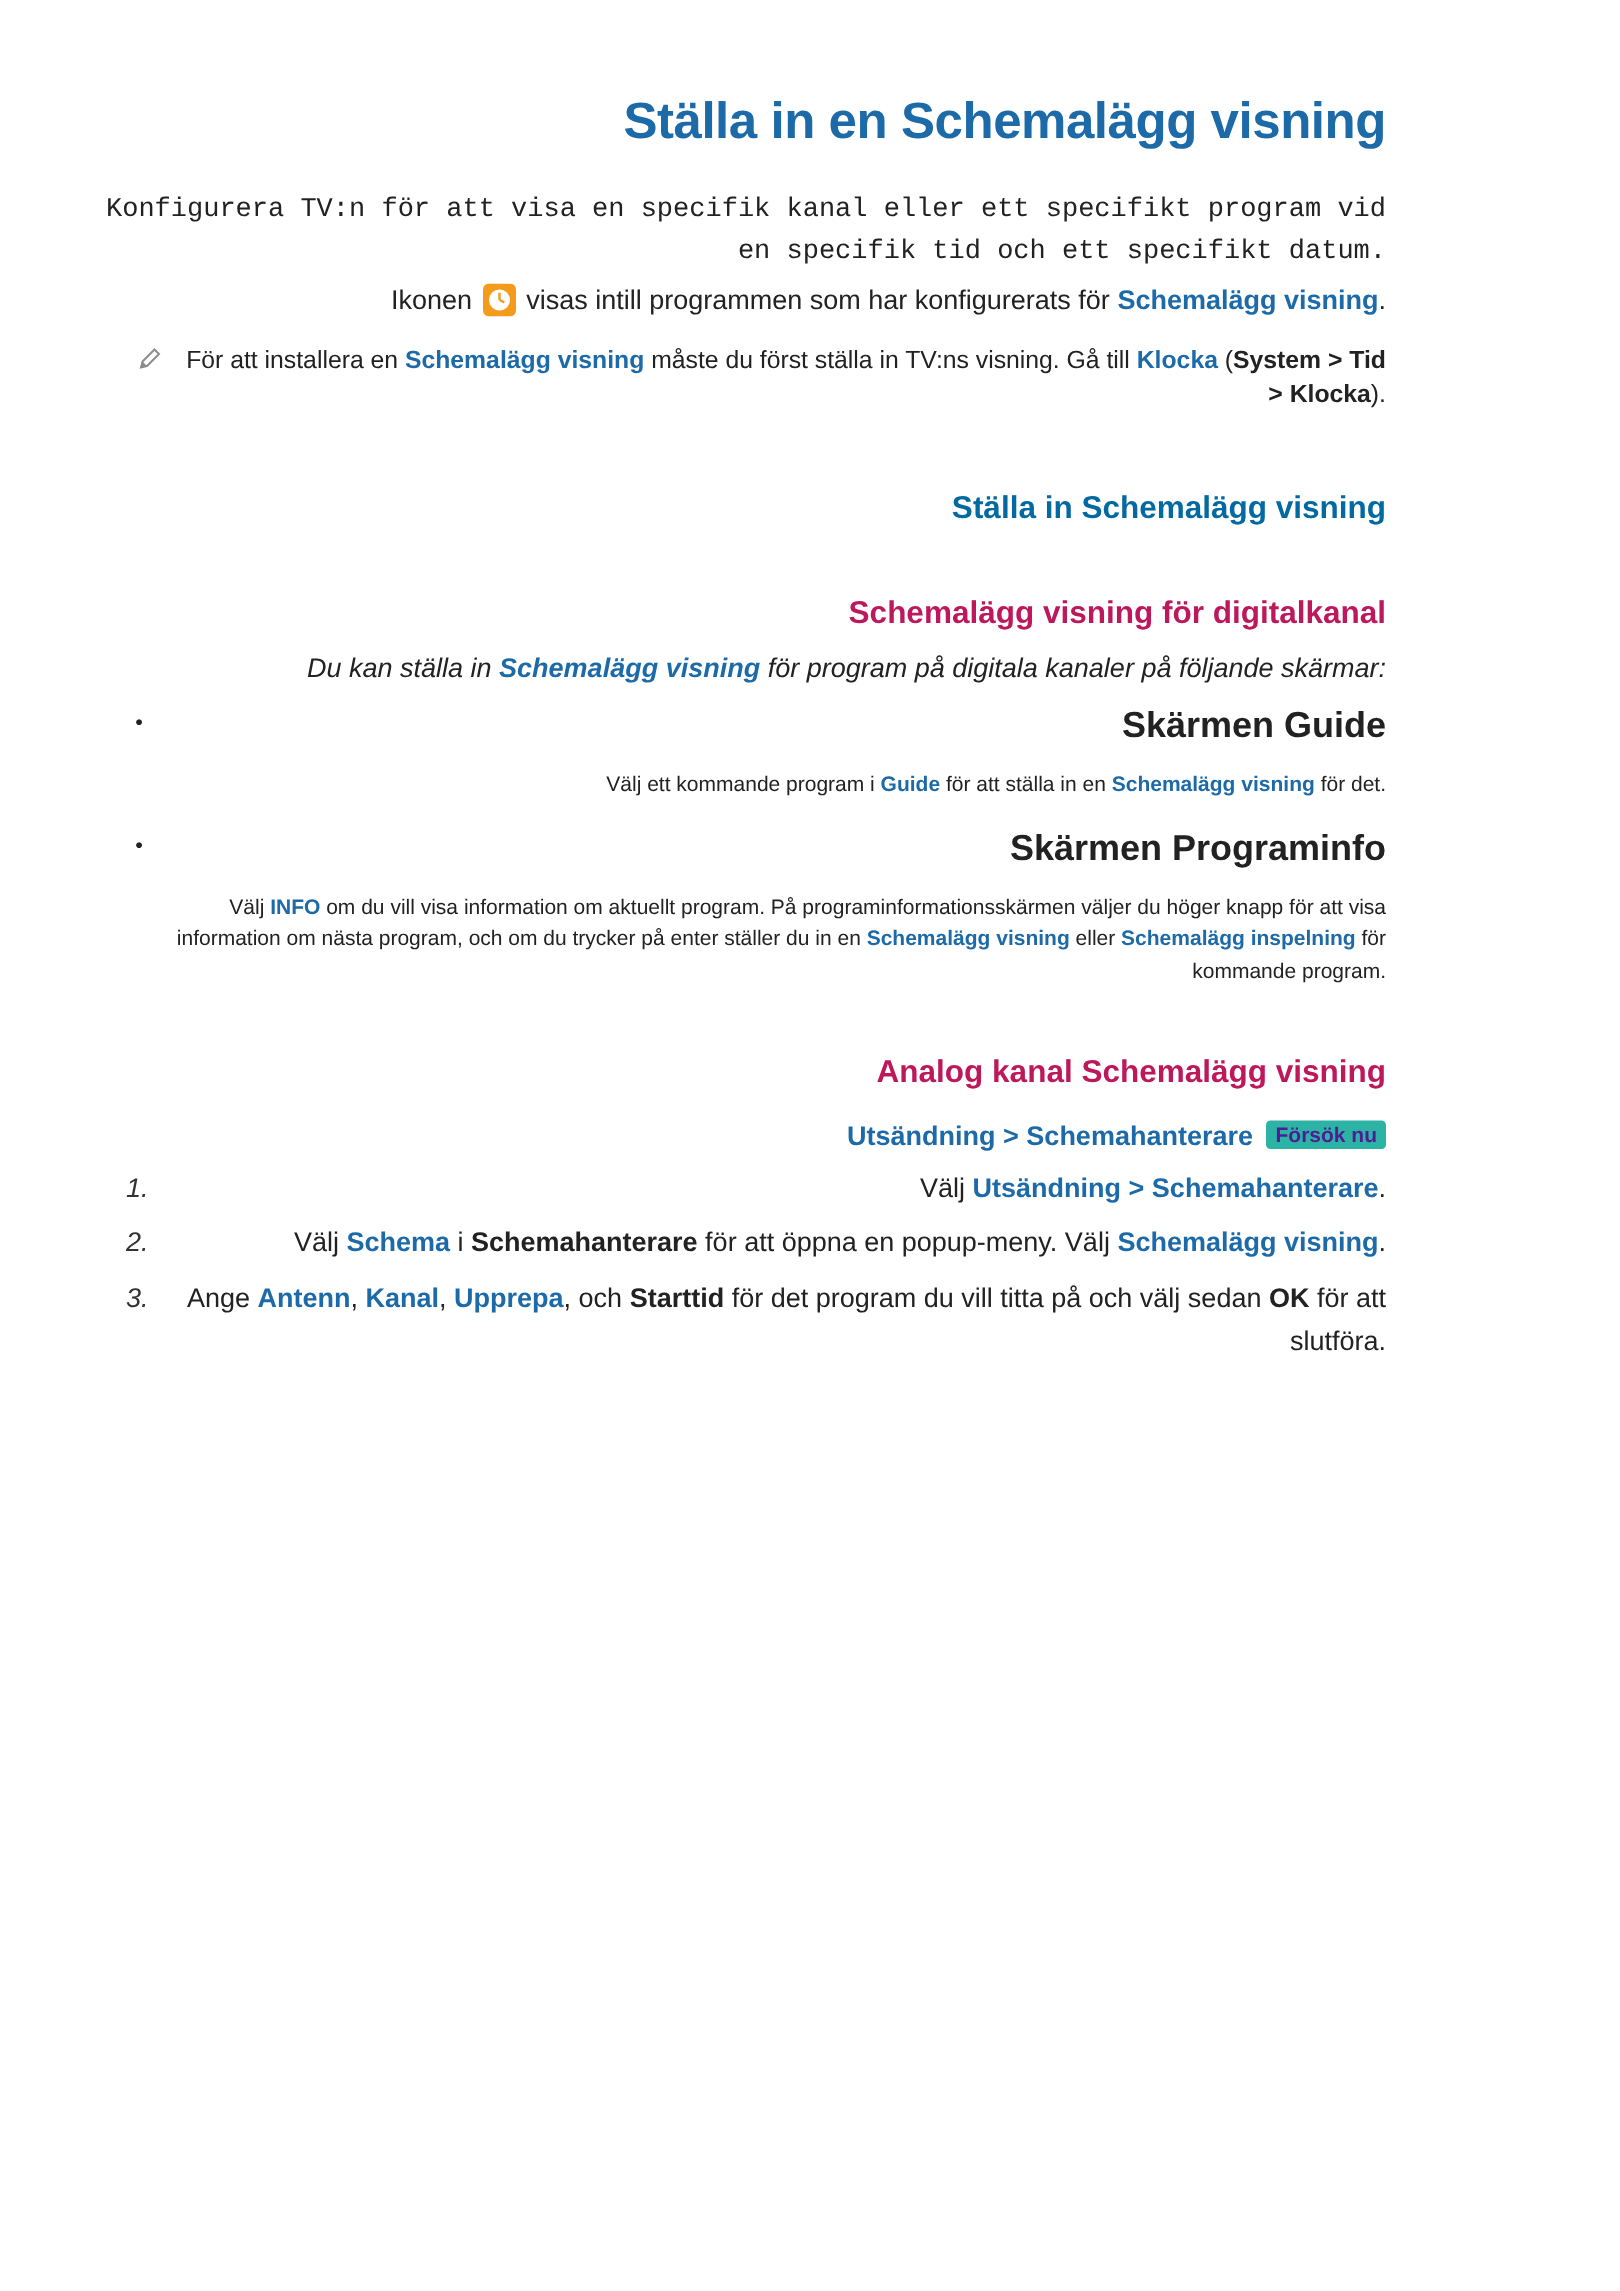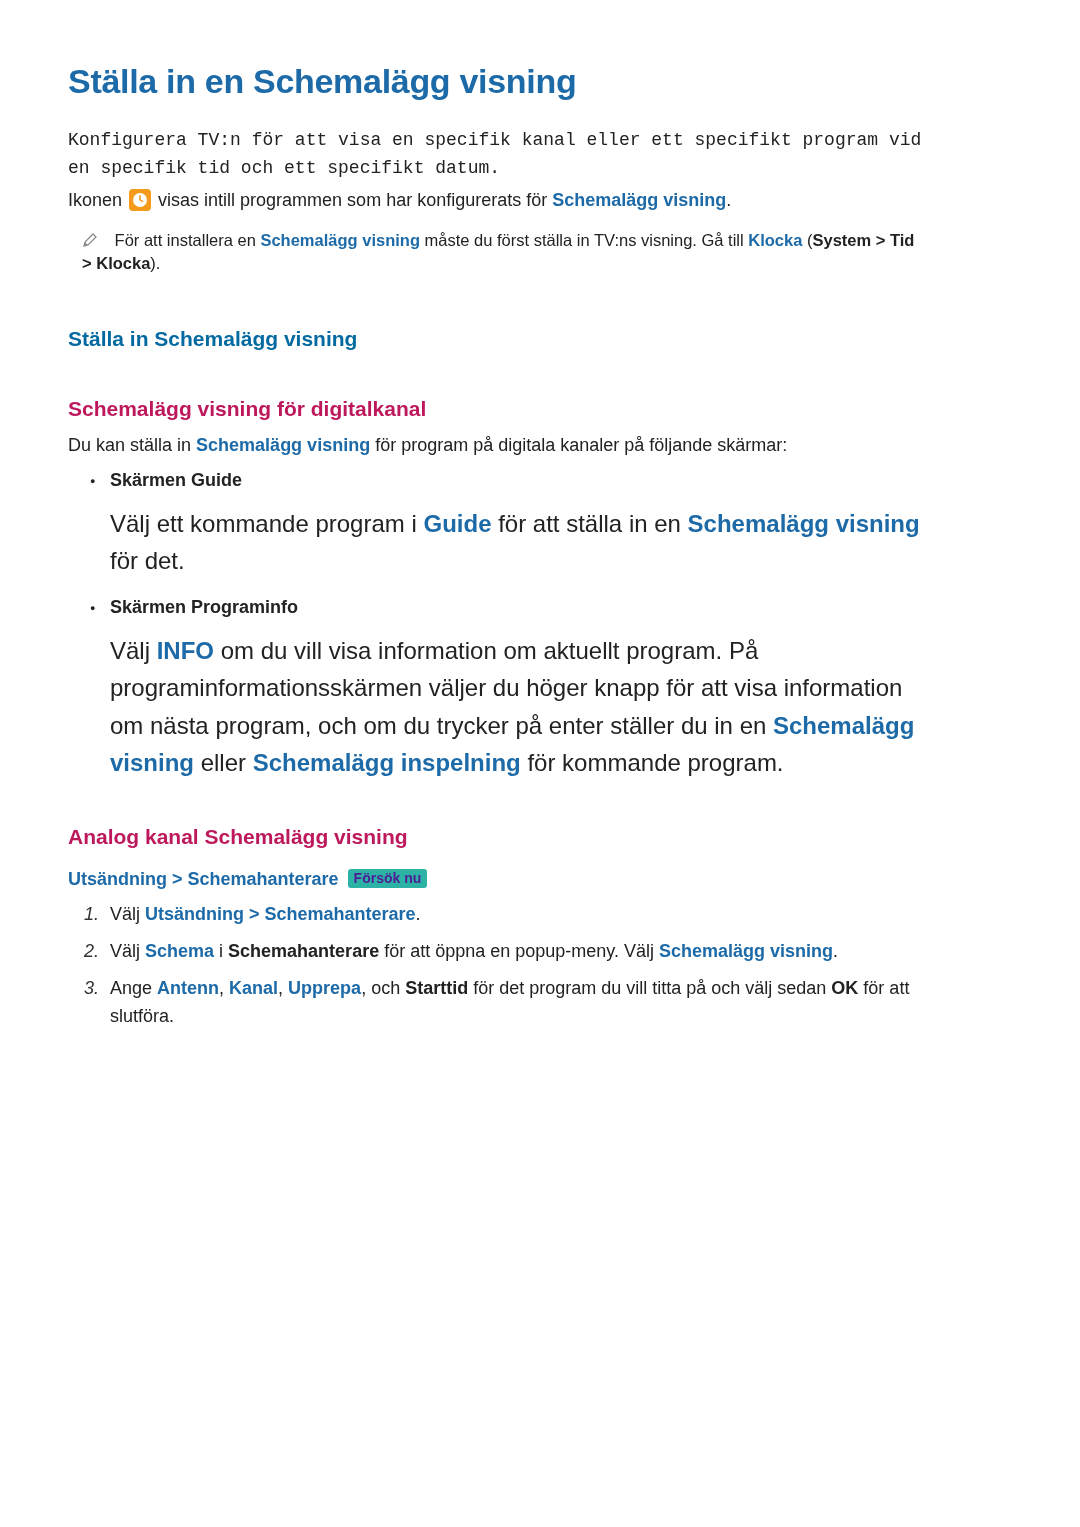--- a/index.html
+++ b/index.html
@@ -7,20 +7,21 @@
     padding: 0;
     background: #fff;
     font-family: "Segoe UI", "Helvetica Neue", Arial, sans-serif;
     color: #222;
     width: 1080px;
   }
   .page {
     padding: 62px 68px 60px 68px;
     box-sizing: border-box;
     width: 992px;
+    text-align: right;
   }
   h1.page-title {
     color: #1d6aa8;
     font-size: 34px;
     font-weight: 700;
     margin: 0 0 26px 0;
     letter-spacing: -0.3px;
   }
   p.body {
     font-size: 18px;
@@ -64,45 +65,46 @@
   h3.sub-title {
     color: #be185d;
     font-size: 21px;
     font-weight: 600;
     margin: 46px 0 14px 0;
   }
   h3.sub-title.tight { margin-top: 44px; }
   .lead {
     font-size: 18px;
     margin: 0 0 14px 0;
+    font-style: italic;
   }
   ul.bullets {
     list-style: none;
     padding: 0 0 0 42px;
     margin: 0;
   }
   ul.bullets > li {
     position: relative;
     margin-bottom: 18px;
   }
   ul.bullets > li::before {
     content: "●";
     position: absolute;
     left: -20px;
     top: 6px;
     font-size: 9px;
     color: #222;
   }
   .li-title {
     font-weight: 700;
-    font-size: 18px;
+    font-size: 24px;
     margin-bottom: 14px;
   }
   .li-body {
-    font-size: 24px;
+    font-size: 14px;
     line-height: 1.55;
   }
   .path-line {
     font-size: 18px;
     font-weight: 700;
     margin: 20px 0 8px 0;
   }
   .try-badge {
     display: inline-block;
     background: #2db3a6;

